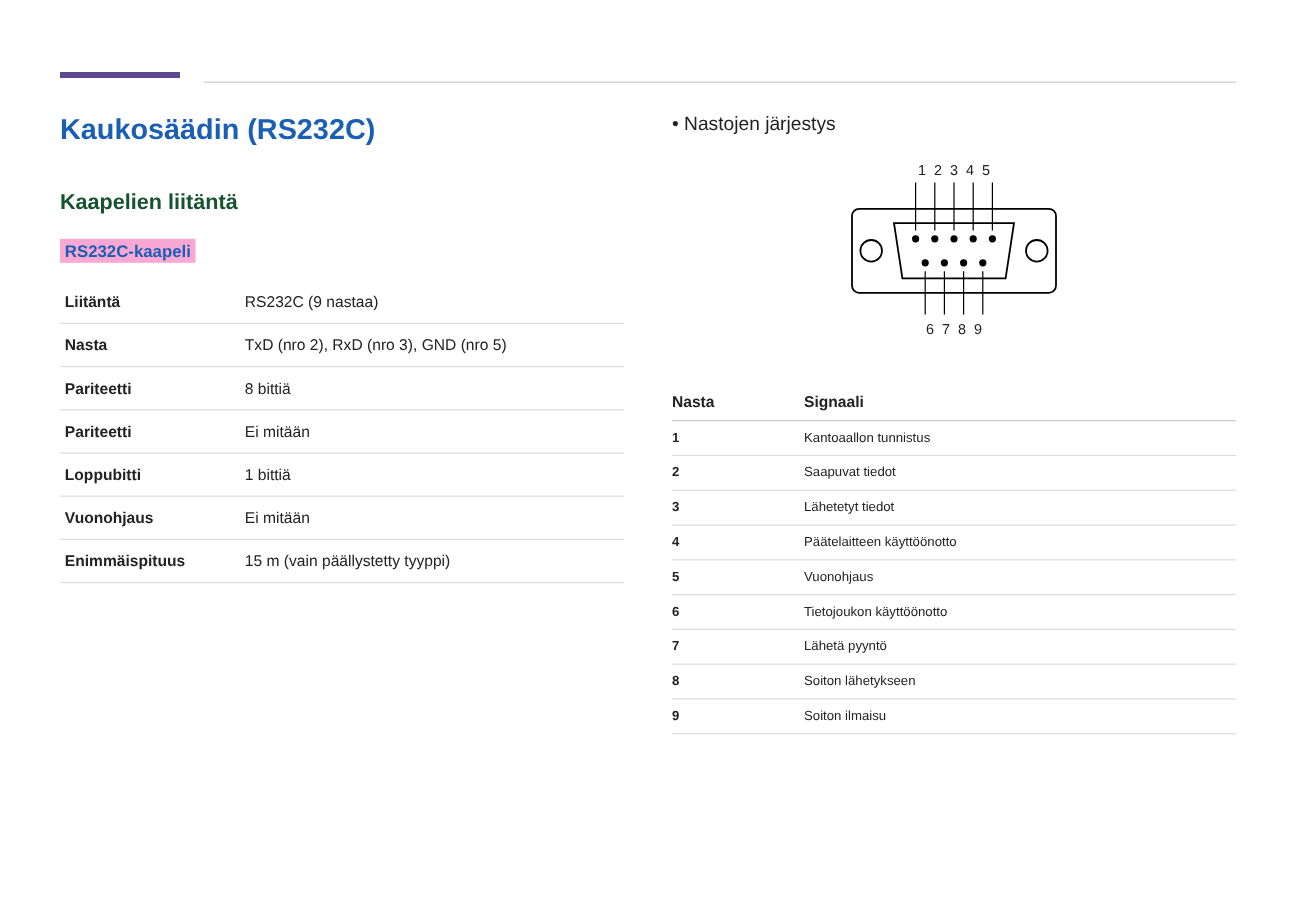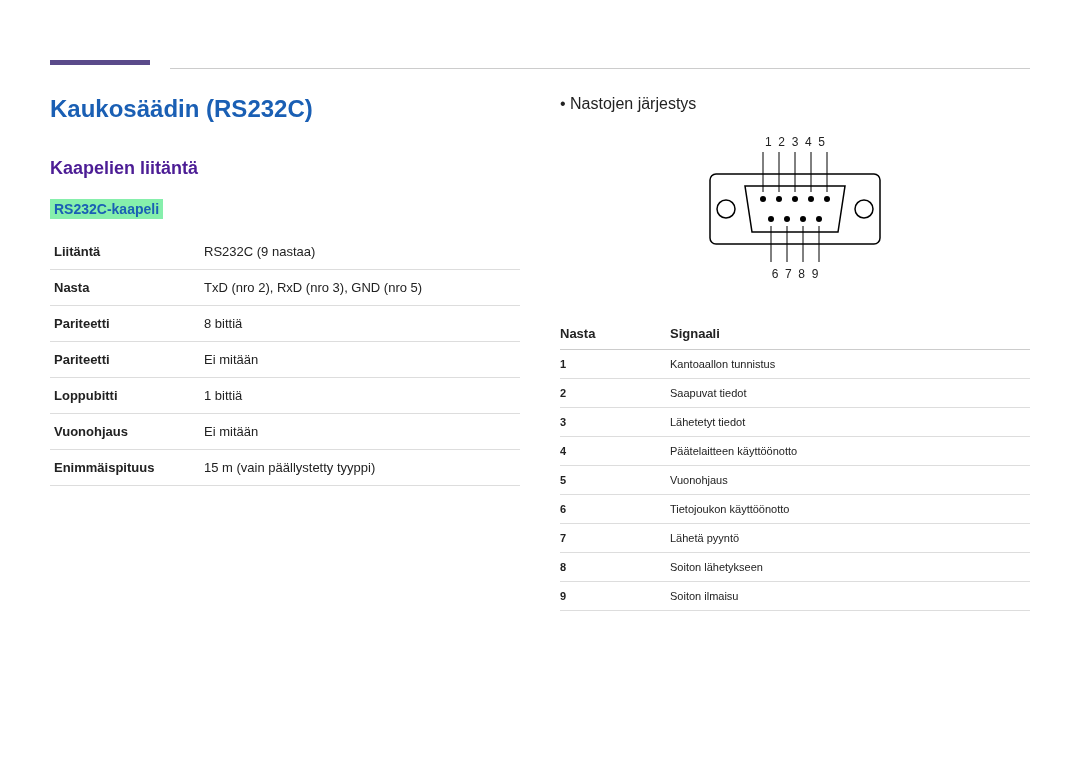--- a/index.html
+++ b/index.html
@@ -37,26 +37,26 @@
   .right-col { flex: 1; }
   h1 {
     color: #1a5fb4;
     font-weight: 700;
     font-size: 24px;
     margin-bottom: 35px;
   }
   h2 {
     font-weight: 600;
     font-size: 18px;
-    color: #4c1d95;
+    color: #14532d;
     margin-bottom: 20px;
   }
   h3 {
     display: inline-block;
-    background: #86efac;
+    background: #f9a8d4;
     color: #1a5fb4;
     font-weight: 600;
     font-size: 14px;
     padding: 2px 4px;
     margin-bottom: 15px;
   }
   table.spec-table {
     width: 100%;
     border-collapse: collapse;
     font-size: 13px;

